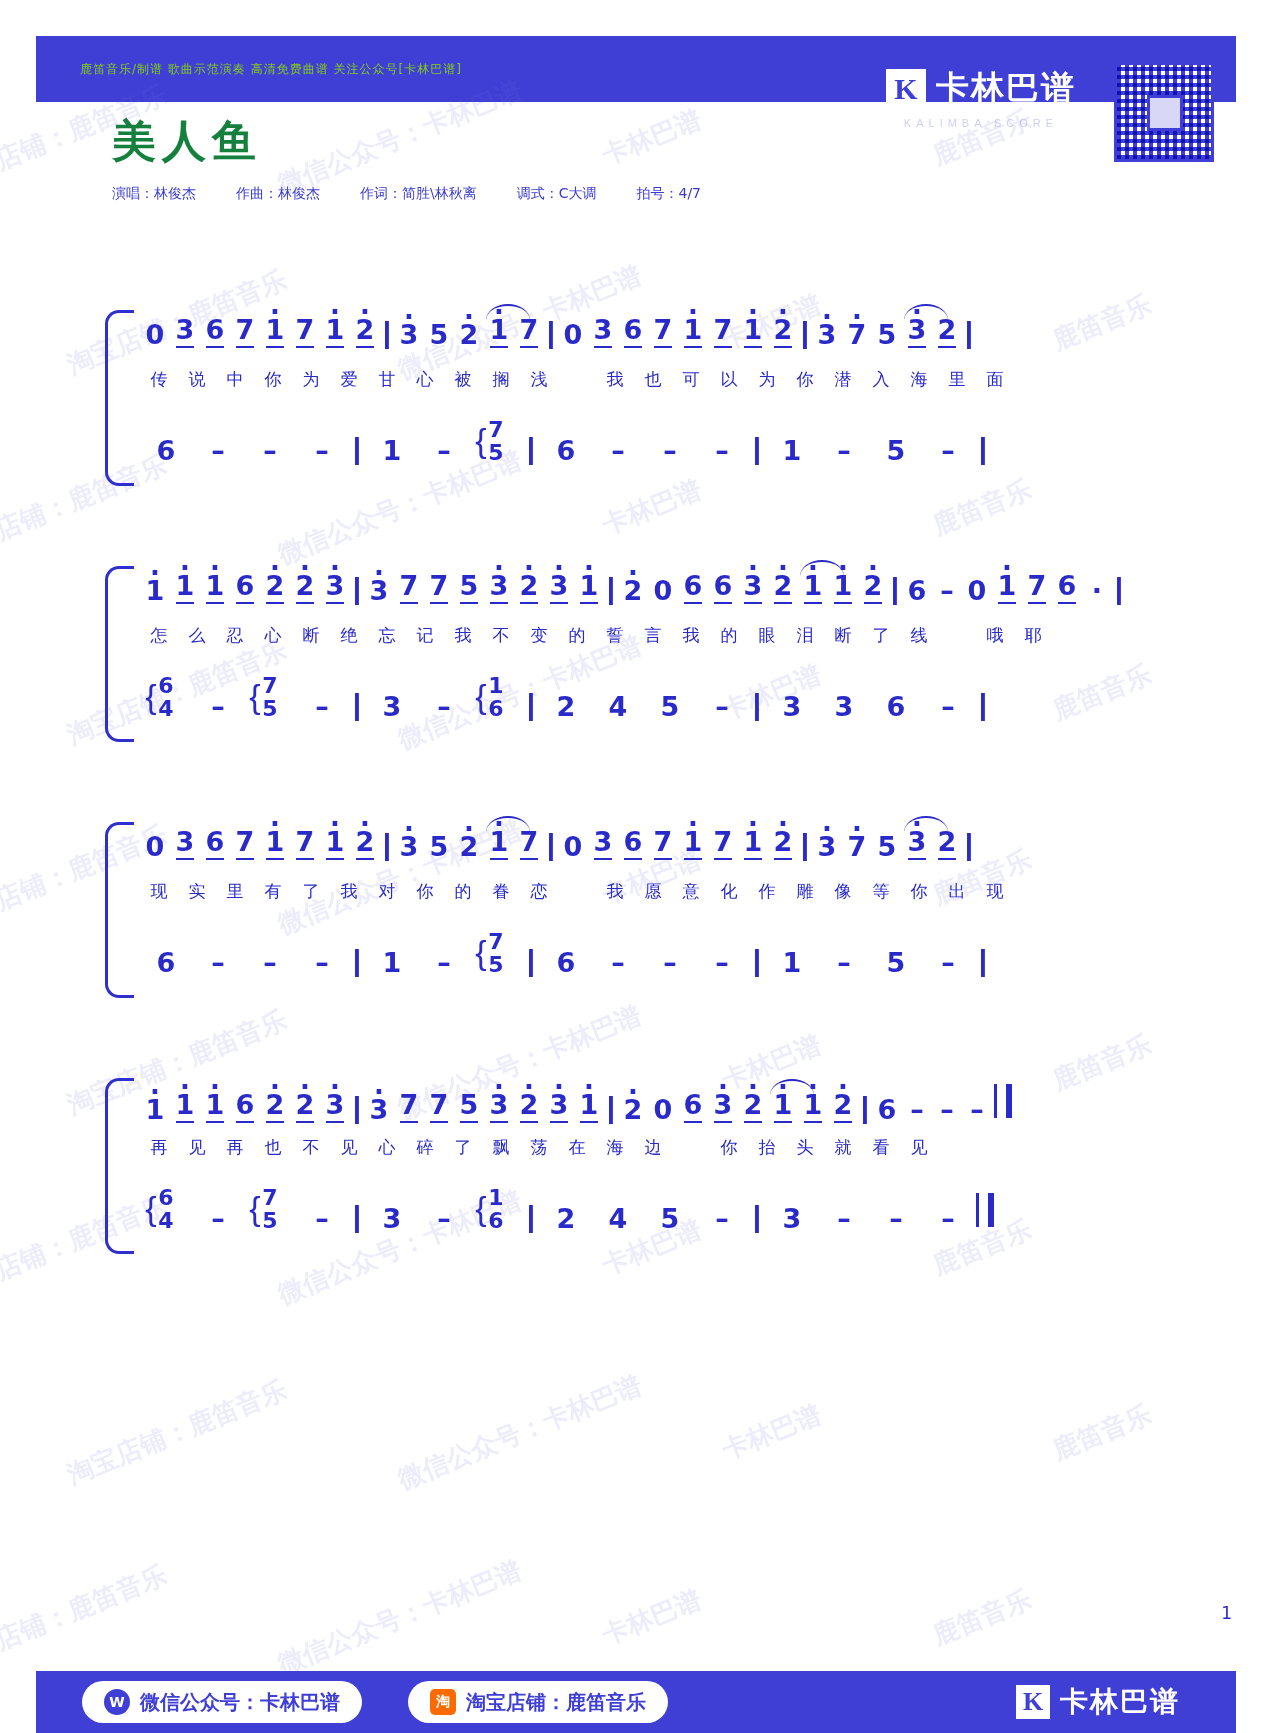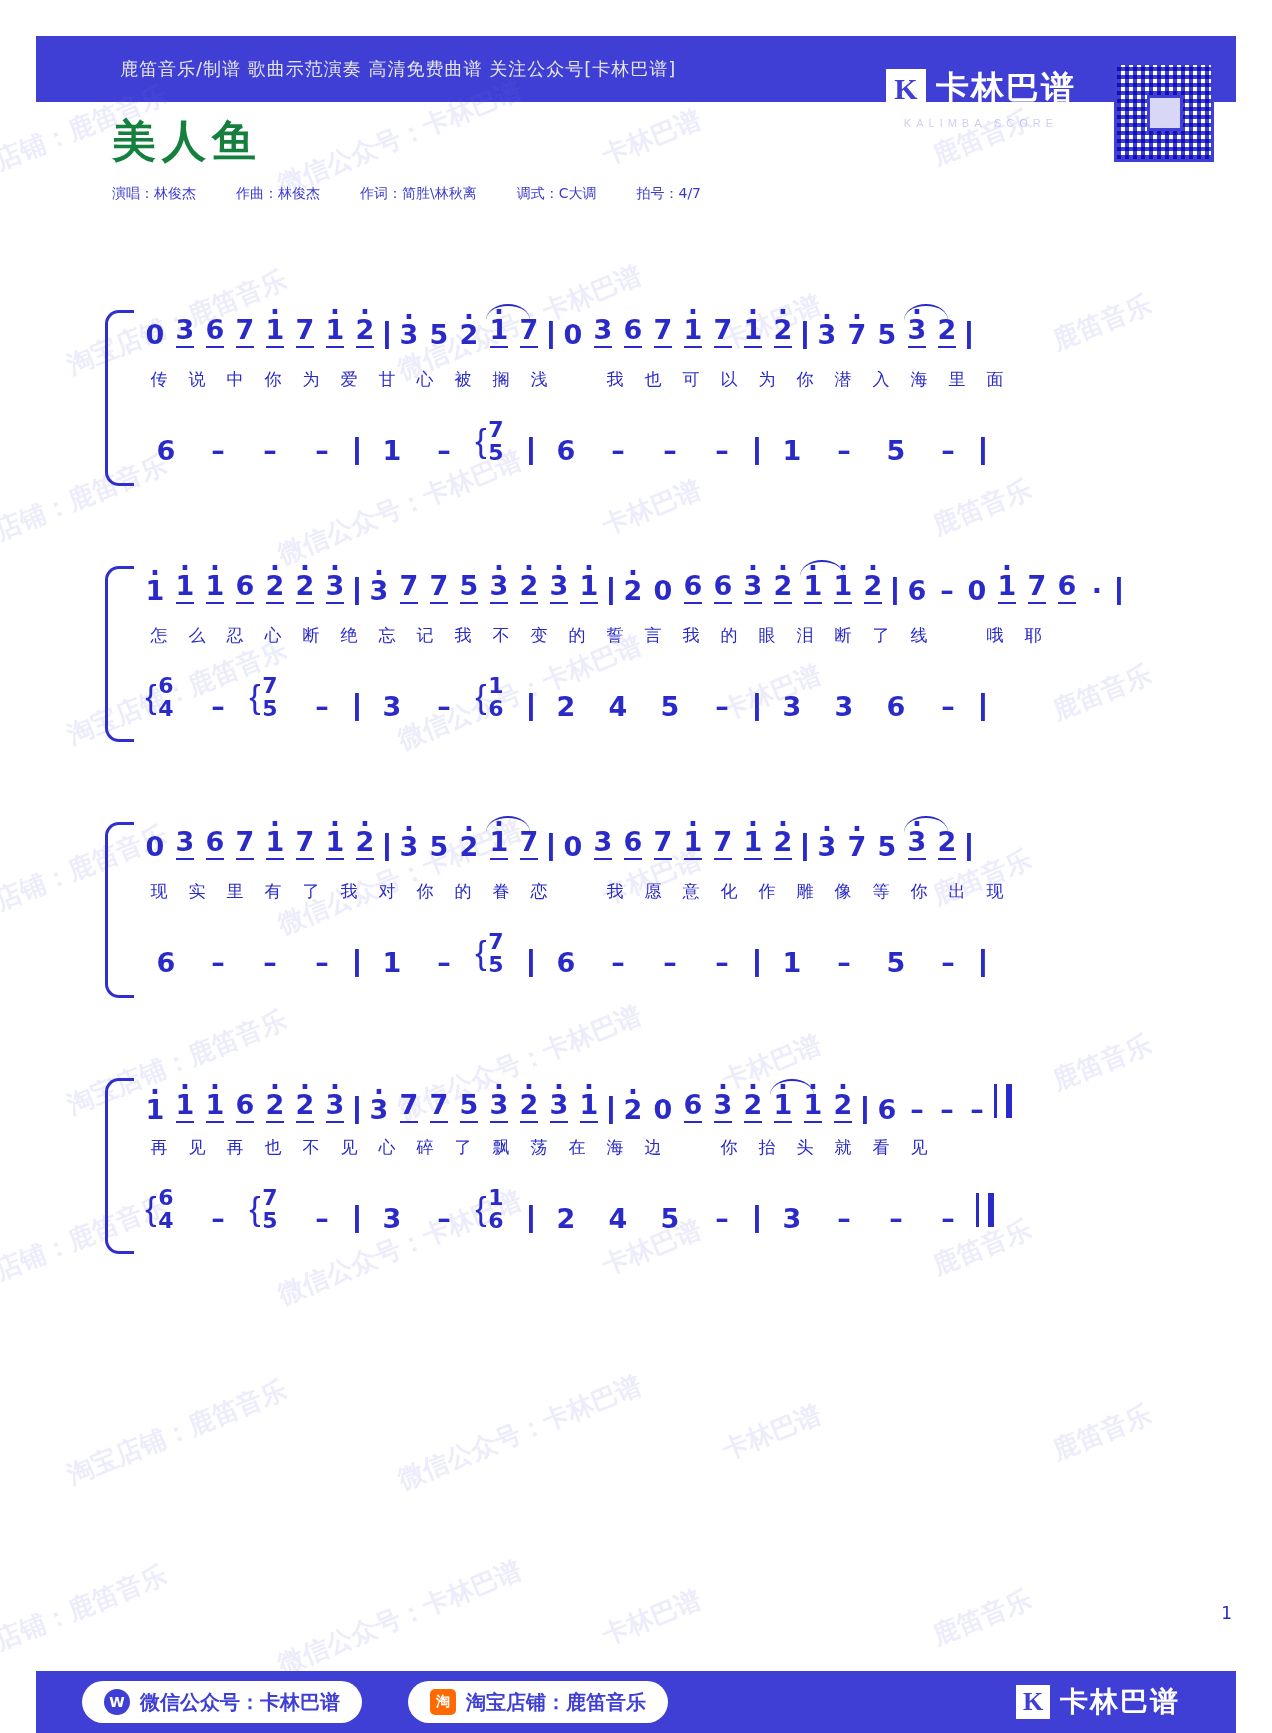--- a/index.html
+++ b/index.html
@@ -21,24 +21,24 @@
     position: absolute;
     left: 36px;
     top: 36px;
     width: 1200px;
     height: 66px;
     background: #3f3fd6;
     display: flex;
     align-items: center;
   }
   .banner-text {
-    color: #e5e5e5;
-    font-size: 18px;
+    color: #84cc16;
+    font-size: 12px;
     letter-spacing: 1px;
-    margin-left: 84px;
+    margin-left: 44px;
     white-space: nowrap;
     font-family: "DejaVu Sans", sans-serif;
   }
   .brand-block {
     position: absolute;
     right: 160px;
     top: 30px;
     display: flex;
     align-items: center;
     flex-direction: column;

